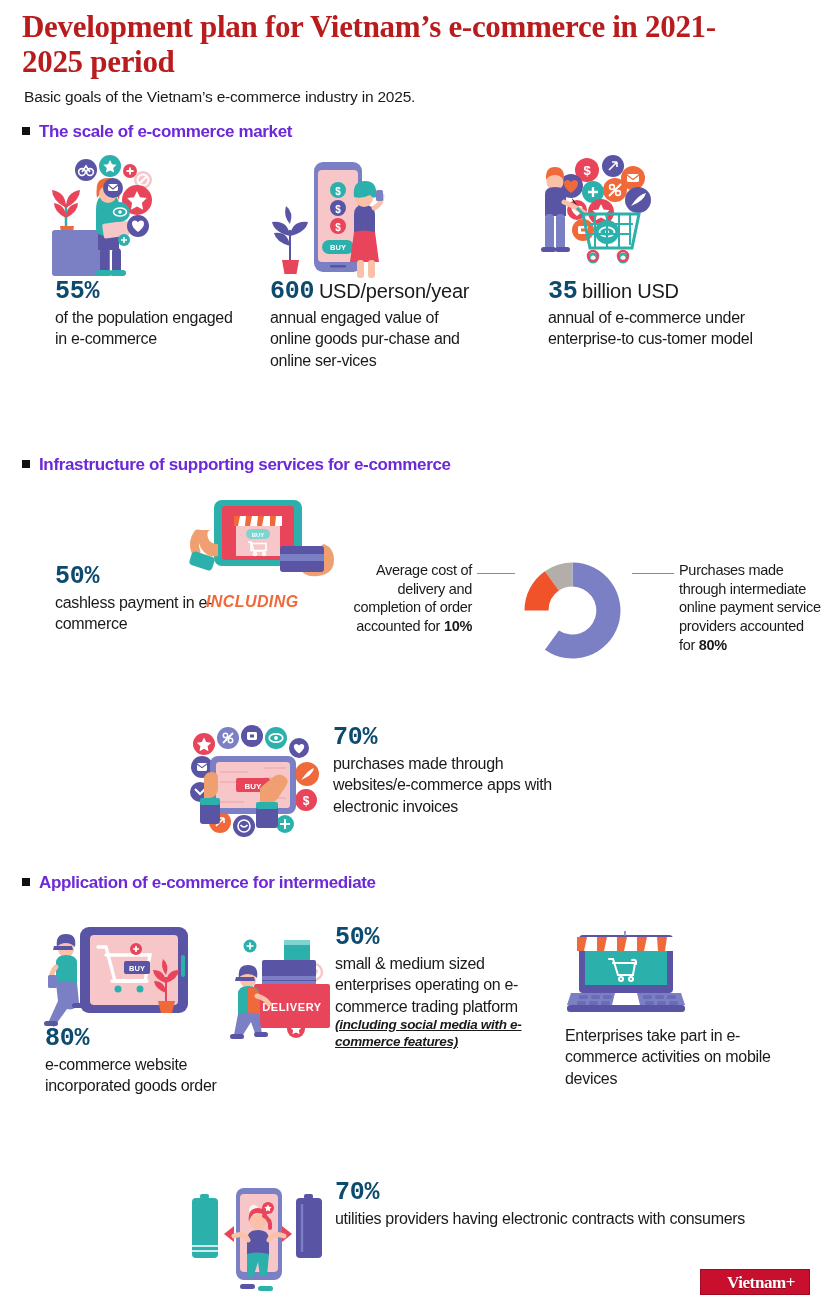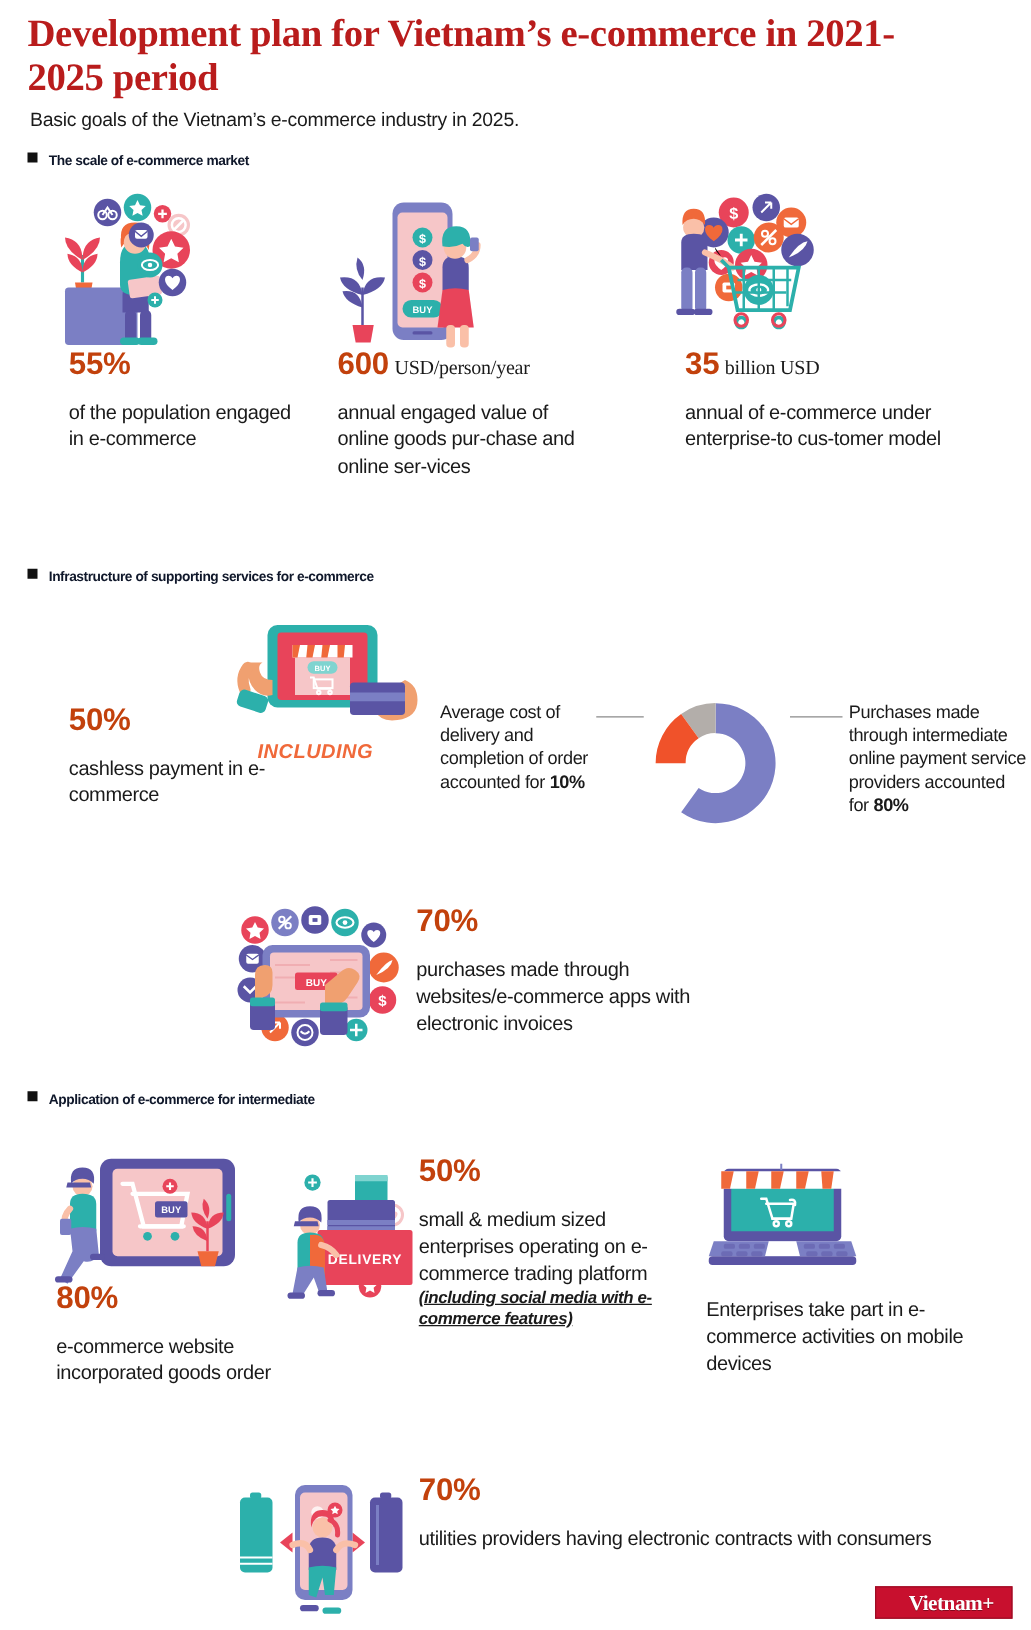--- a/index.html
+++ b/index.html
@@ -20,42 +20,42 @@
     letter-spacing: -0.3px; color: #b91c1c;
   }
   .subtitle {
     position: absolute; left: 24px; top: 88px; width: 700px;
     font-size: 15.5px; color: #1a1a1a; letter-spacing: -0.2px;
   }
 
   
   .sec-head {
     position: absolute; left: 22px;
-    font-size: 11px; font-weight: bold; letter-spacing: -0.35px;
-    color: #0f172a; white-space: nowrap;
+    font-size: 17px; font-weight: bold; letter-spacing: -0.35px;
+    color: #6d28d9; white-space: nowrap;
   }
   .sec-head .bullet {
     display: inline-block; width: 8px; height: 8px;
     background: #111; margin-right: 9px; vertical-align: 2px;
   }
 
   
   .stat { position: absolute; }
   .stat .num {
+    font-family: Liberation Mono, monospace;
+    font-weight: bold; font-size: 25px; letter-spacing: -0.2px;
+    color: #0c4a6e;
+  }
+  .stat .unit {
     font-family: Liberation Sans, sans-serif;
-    font-weight: bold; font-size: 25px; letter-spacing: -0.2px;
-    color: #c2410c;
-  }
-  .stat .unit {
-    font-family: Liberation Serif, serif;
-    font-weight: normal; font-size: 16px; letter-spacing: -0.2px;
+    font-weight: normal; font-size: 20px; letter-spacing: -0.2px;
   }
   .stat .body {
     font-size: 16px; line-height: 1.33; letter-spacing: -0.3px;
-    color: #1a1a1a; margin-top: 14px;
+    color: #1a1a1a; margin-top: 1px;
   }
   .stat .note {
     font-size: 13.5px; font-style: italic; font-weight: bold;
     line-height: 1.25; letter-spacing: -0.3px; color: #1a1a1a; text-decoration: underline;
   }
 
   
   .ill { position: absolute; }
   .ill svg { display: block; }
 
@@ -63,21 +63,21 @@
   .including {
     position: absolute; left: 206px; top: 593px;
     font-size: 16px; font-style: italic; font-weight: bold;
     color: #f0693a; letter-spacing: 0.4px;
   }
 
   
   .donut-wrap { position: absolute; left: 500px; top: 538px; }
   .lbl-left {
     position: absolute; left: 352px; top: 561px; width: 120px;
-    font-size: 14.5px; line-height: 1.29;
+    text-align: right; font-size: 14.5px; line-height: 1.29;
     letter-spacing: -0.3px; color: #1a1a1a;
   }
   .lbl-left b { font-weight: bold; }
   .lbl-right {
     position: absolute; left: 679px; top: 561px; width: 142px;
     font-size: 14.5px; line-height: 1.29;
     letter-spacing: -0.3px; color: #1a1a1a;
   }
   .lbl-right b { font-weight: bold; }
   .leader {

